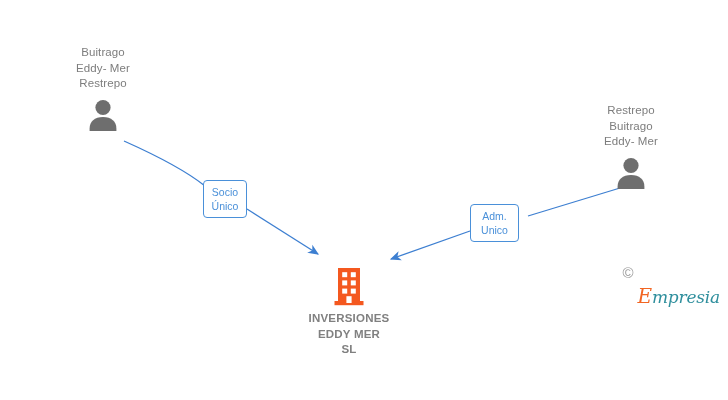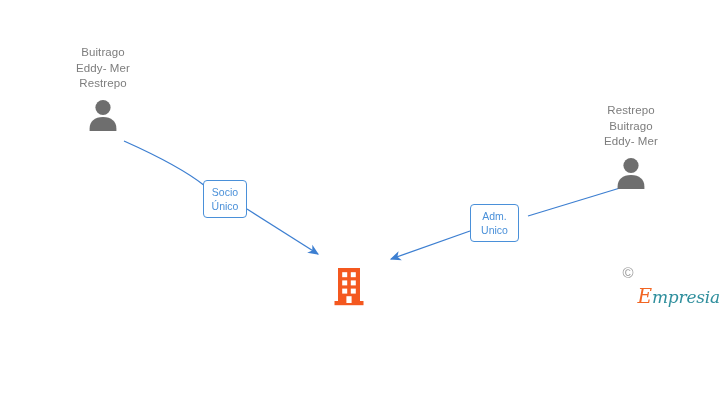--- a/index.html
+++ b/index.html
@@ -159,20 +159,23 @@
       <rect x="5" y="0" width="22" height="35" fill="#f4581f"></rect>
       <rect x="1.5" y="33" width="29" height="4.2" fill="#f4581f"></rect>
       <rect x="9.2" y="4.2" width="5" height="5" fill="#ffffff"></rect>
       <rect x="17.8" y="4.2" width="5" height="5" fill="#ffffff"></rect>
       <rect x="9.2" y="12.4" width="5" height="5" fill="#ffffff"></rect>
       <rect x="17.8" y="12.4" width="5" height="5" fill="#ffffff"></rect>
       <rect x="9.2" y="20.6" width="5" height="5" fill="#ffffff"></rect>
       <rect x="17.8" y="20.6" width="5" height="5" fill="#ffffff"></rect>
       <rect x="13.4" y="28.2" width="5.2" height="6.8" fill="#ffffff"></rect>
     </svg>
+    <div class="company-label">INVERSIONES
+EDDY MER
+SL</div>
   </div>
 
   <div class="edge-label" style="left:203px; top:180px; width:44px;">Socio
 Único</div>
 
   <div class="edge-label" style="left:470px; top:204px; width:49px;">Adm.
 Unico</div>
 
   <div class="watermark">
     <span class="wm-c">©</span>

